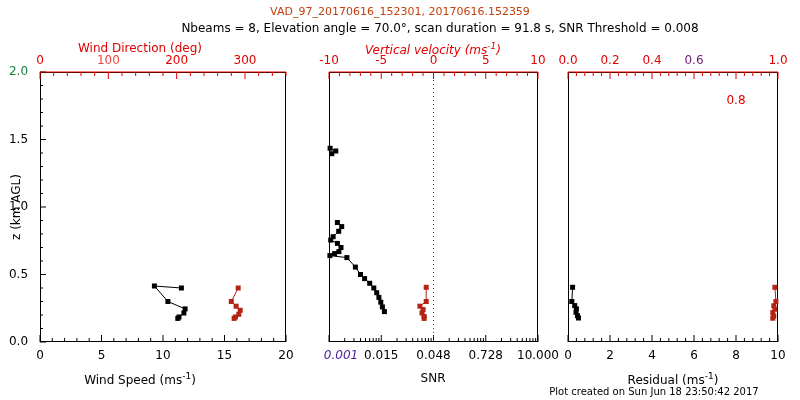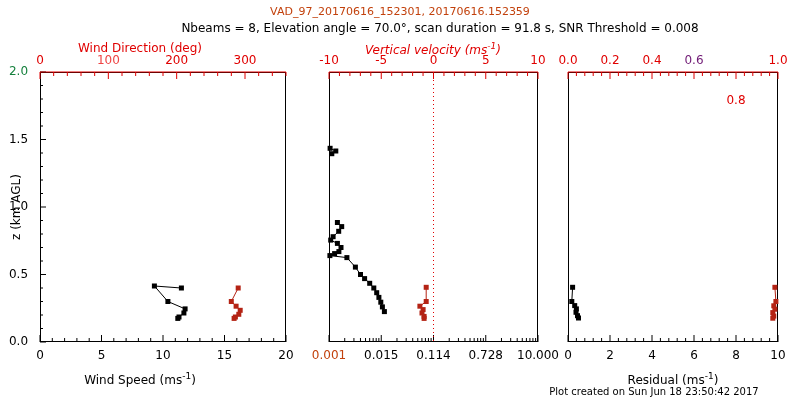--- a/index.html
+++ b/index.html
@@ -118,20 +118,21 @@
         <rect x="236.3" y="311.8" width="5" height="5" fill="#b42314"></rect>
         <rect x="232.9" y="314.5" width="5" height="5" fill="#b42314"></rect>
         <rect x="231.6" y="315.9" width="5" height="5" fill="#b42314"></rect>
       </svg>
   </div>
 
   <div class="abs" style="left:0;top:0;width:800px;height:400px;">
     <div class="abs axlab red ctr" style="left:328px;top:41px;width:210px;font-style:italic;">
       <span>Vertical velocity (ms</span><span class="sup">-1</span><span>)</span>
     </div>
+    <div class="abs axlab blk ctr" style="left:328px;top:371px;width:210px;">SNR</div>
     <div class="frame" style="left:329px;top:72px;width:209px;height:270px;"></div>
     <svg width="800" height="400">
         <line x1="329" y1="72" x2="329" y2="79" stroke="#e00000" stroke-width="1"></line>
         <line x1="381.25" y1="72" x2="381.25" y2="79" stroke="#e00000" stroke-width="1"></line>
         <line x1="433.5" y1="72" x2="433.5" y2="79" stroke="#e00000" stroke-width="1"></line>
         <line x1="485.75" y1="72" x2="485.75" y2="79" stroke="#e00000" stroke-width="1"></line>
         <line x1="538" y1="72" x2="538" y2="79" stroke="#e00000" stroke-width="1"></line>
         <line x1="329" y1="72" x2="538" y2="72" stroke="#e00000" stroke-width="1"></line>
         <line x1="339.45" y1="72" x2="339.45" y2="76" stroke="#e00000" stroke-width="1"></line>
         <line x1="349.9" y1="72" x2="349.9" y2="76" stroke="#e00000" stroke-width="1"></line>
@@ -316,23 +317,23 @@
       <div class="abs ticklab ctr" style="left: 10px; top: 348px; width: 60px; color: rgb(0, 0, 0);">0</div>
       <div class="abs ticklab ctr" style="left: 71.5px; top: 348px; width: 60px; color: rgb(0, 0, 0);">5</div>
       <div class="abs ticklab ctr" style="left: 133px; top: 348px; width: 60px; color: rgb(0, 0, 0);">10</div>
       <div class="abs ticklab ctr" style="left: 194.5px; top: 348px; width: 60px; color: rgb(0, 0, 0);">15</div>
       <div class="abs ticklab ctr" style="left: 256px; top: 348px; width: 60px; color: rgb(0, 0, 0);">20</div>
       <div class="abs ticklab ctr" style="left: 299px; top: 53px; width: 60px; color: rgb(224, 0, 0);">-10</div>
       <div class="abs ticklab ctr" style="left: 351.25px; top: 53px; width: 60px; color: rgb(224, 0, 0);">-5</div>
       <div class="abs ticklab ctr" style="left: 403.5px; top: 53px; width: 60px; color: rgb(224, 0, 0);">0</div>
       <div class="abs ticklab ctr" style="left: 455.75px; top: 53px; width: 60px; color: rgb(224, 0, 0);">5</div>
       <div class="abs ticklab ctr" style="left: 508px; top: 53px; width: 60px; color: rgb(224, 0, 0);">10</div>
-      <div class="abs ticklab ctr" style="left: 299px; top: 348px; width: 60px; color: #c2410c;">0.001</div>
+      <div class="abs ticklab ctr" style="left: 311px; top: 348px; width: 60px; color: #4c1d95; font-style: italic;">0.001</div>
       <div class="abs ticklab ctr" style="left: 351.25px; top: 348px; width: 60px; color: rgb(0, 0, 0);">0.015</div>
-      <div class="abs ticklab ctr" style="left: 403.5px; top: 348px; width: 60px; color: rgb(0, 0, 0);">0.114</div>
+      <div class="abs ticklab ctr" style="left: 403.5px; top: 348px; width: 60px; color: rgb(0, 0, 0);">0.048</div>
       <div class="abs ticklab ctr" style="left: 455.75px; top: 348px; width: 60px; color: rgb(0, 0, 0);">0.728</div>
       <div class="abs ticklab ctr" style="left: 508px; top: 348px; width: 60px; color: rgb(0, 0, 0);">10.000</div>
       <div class="abs ticklab ctr" style="left: 538px; top: 53px; width: 60px; color: rgb(224, 0, 0);">0.0</div>
       <div class="abs ticklab ctr" style="left: 580px; top: 53px; width: 60px; color: rgb(224, 0, 0);">0.2</div>
       <div class="abs ticklab ctr" style="left: 622px; top: 53px; width: 60px; color: rgb(224, 0, 0);">0.4</div>
       <div class="abs ticklab ctr" style="left: 664px; top: 53px; width: 60px; color: #701a75;">0.6</div>
       <div class="abs ticklab ctr" style="left: 706px; top: 53px; width: 60px; color: rgb(224, 0, 0); margin-top: 40px;">0.8</div>
       <div class="abs ticklab ctr" style="left: 748px; top: 53px; width: 60px; color: rgb(224, 0, 0);">1.0</div>
       <div class="abs ticklab ctr" style="left: 538px; top: 348px; width: 60px; color: rgb(0, 0, 0);">0</div>
       <div class="abs ticklab ctr" style="left: 580px; top: 348px; width: 60px; color: rgb(0, 0, 0);">2</div>

